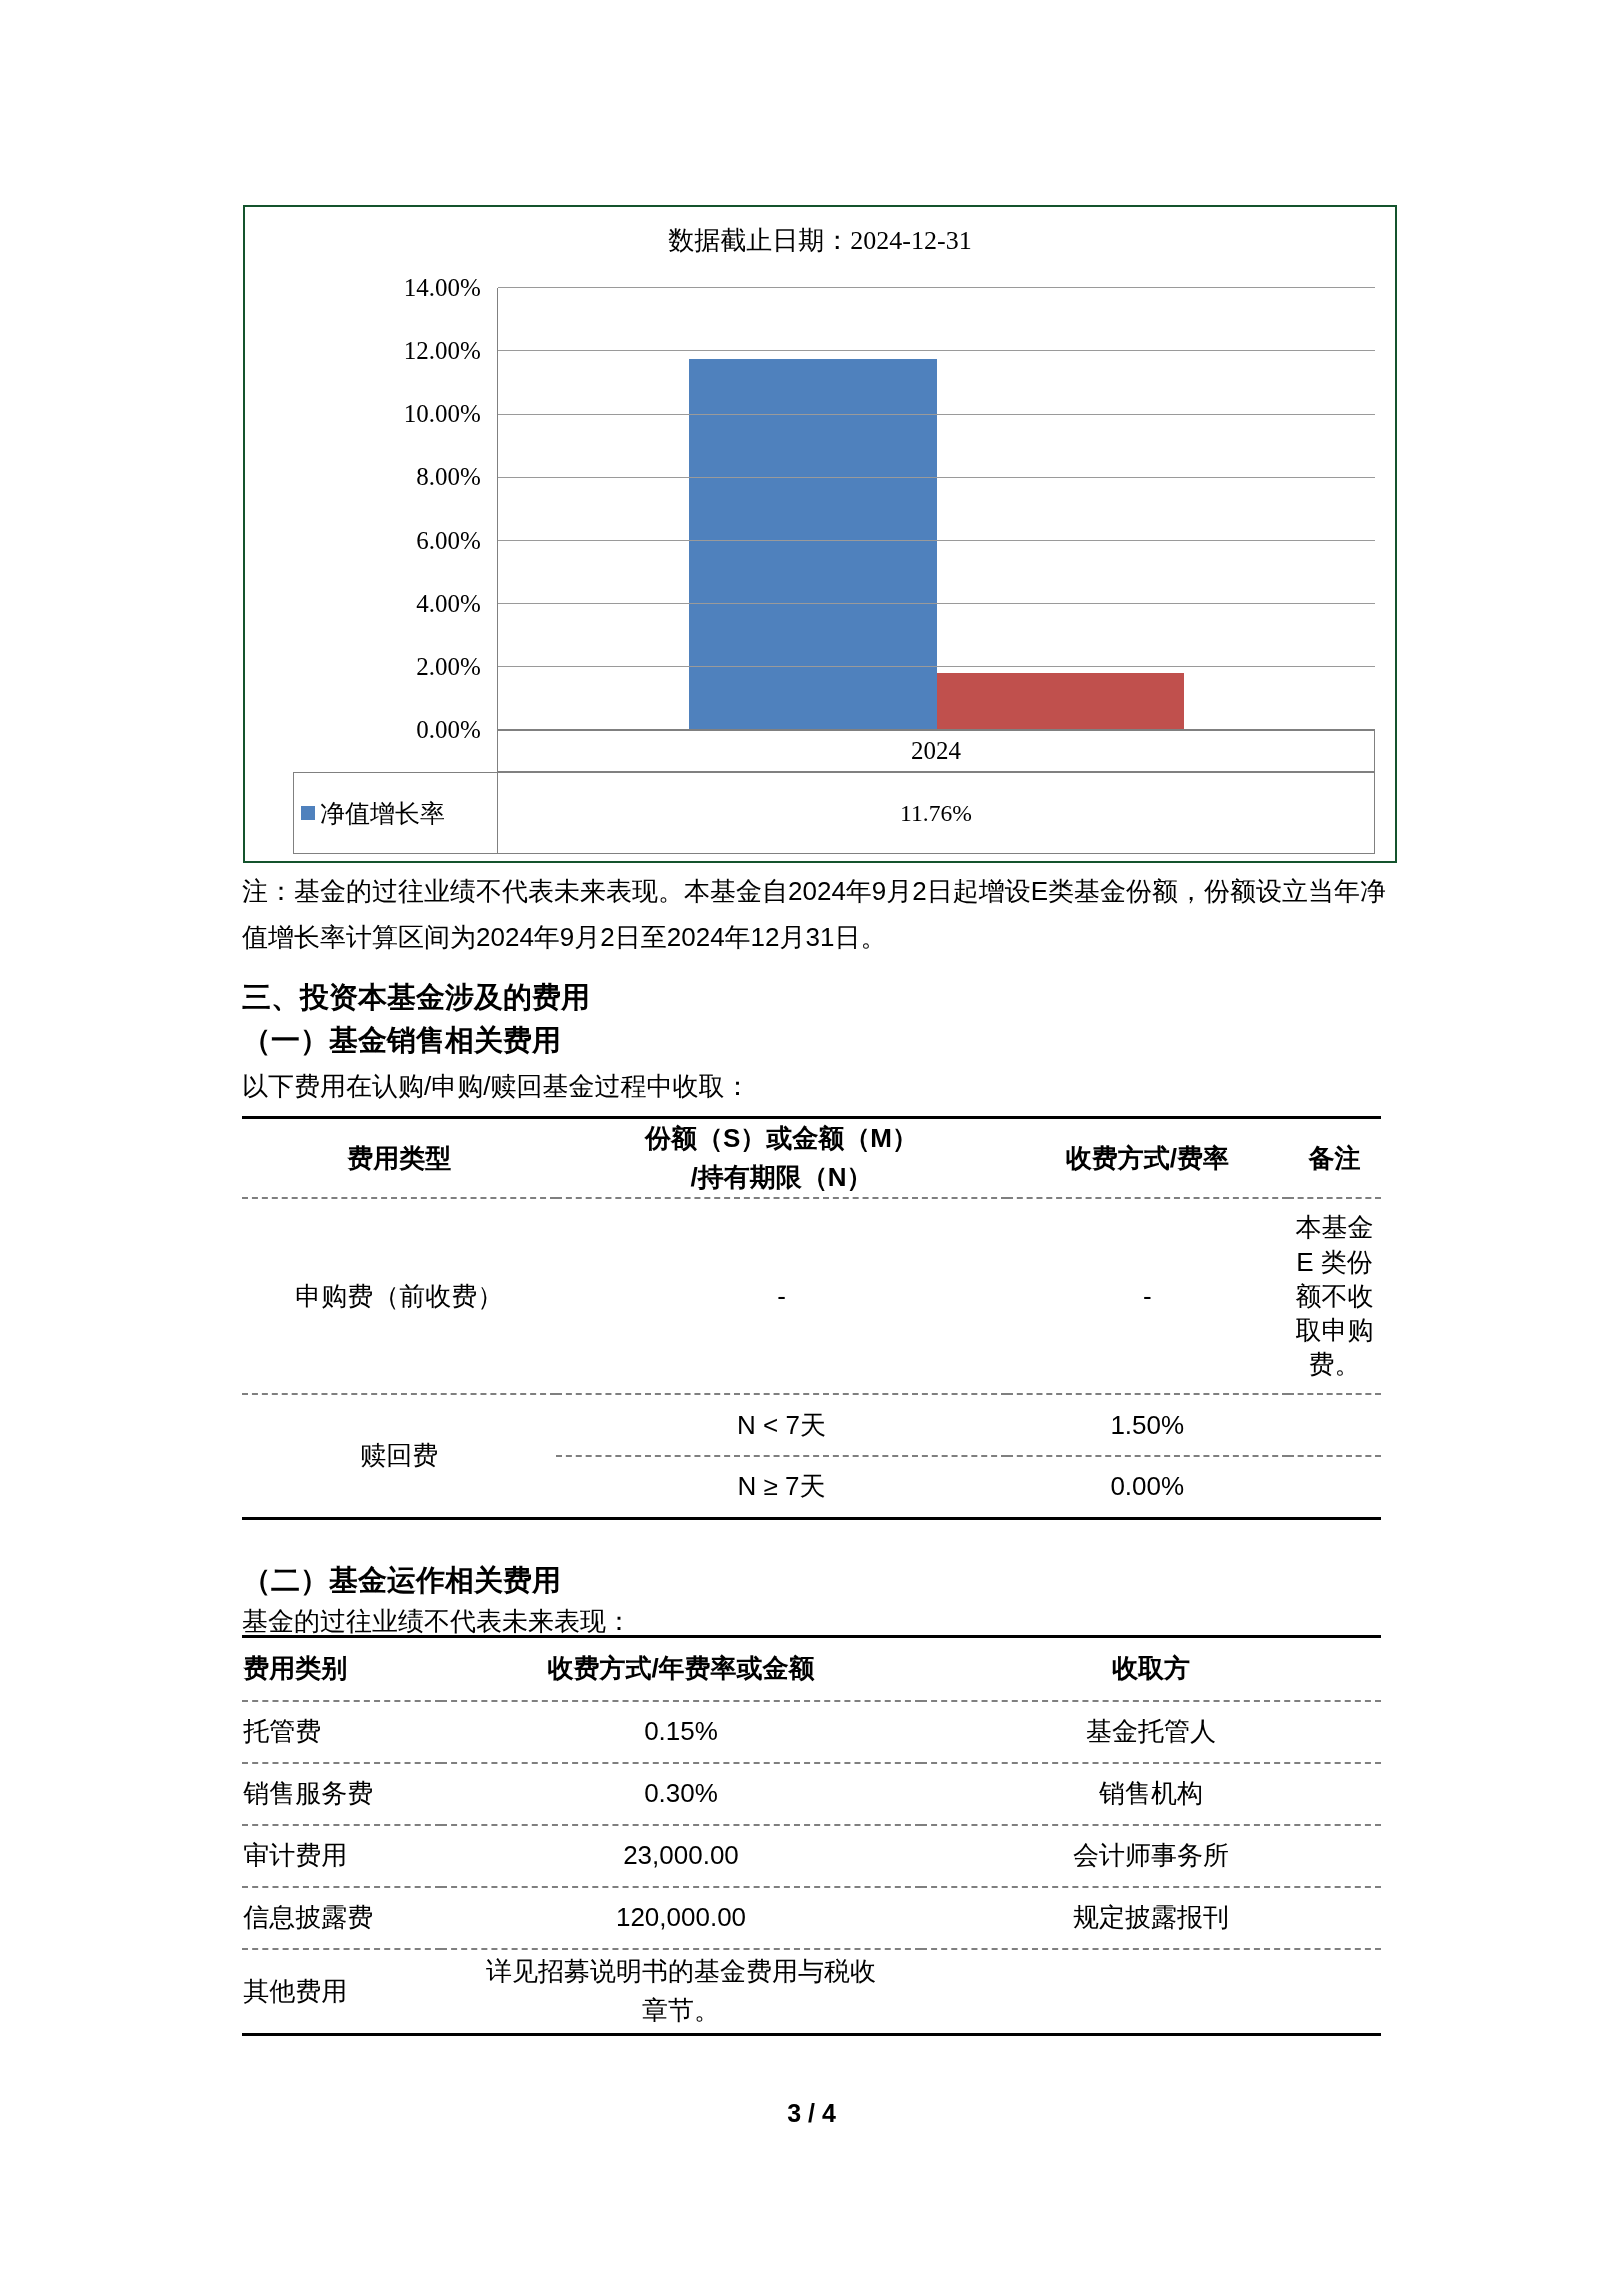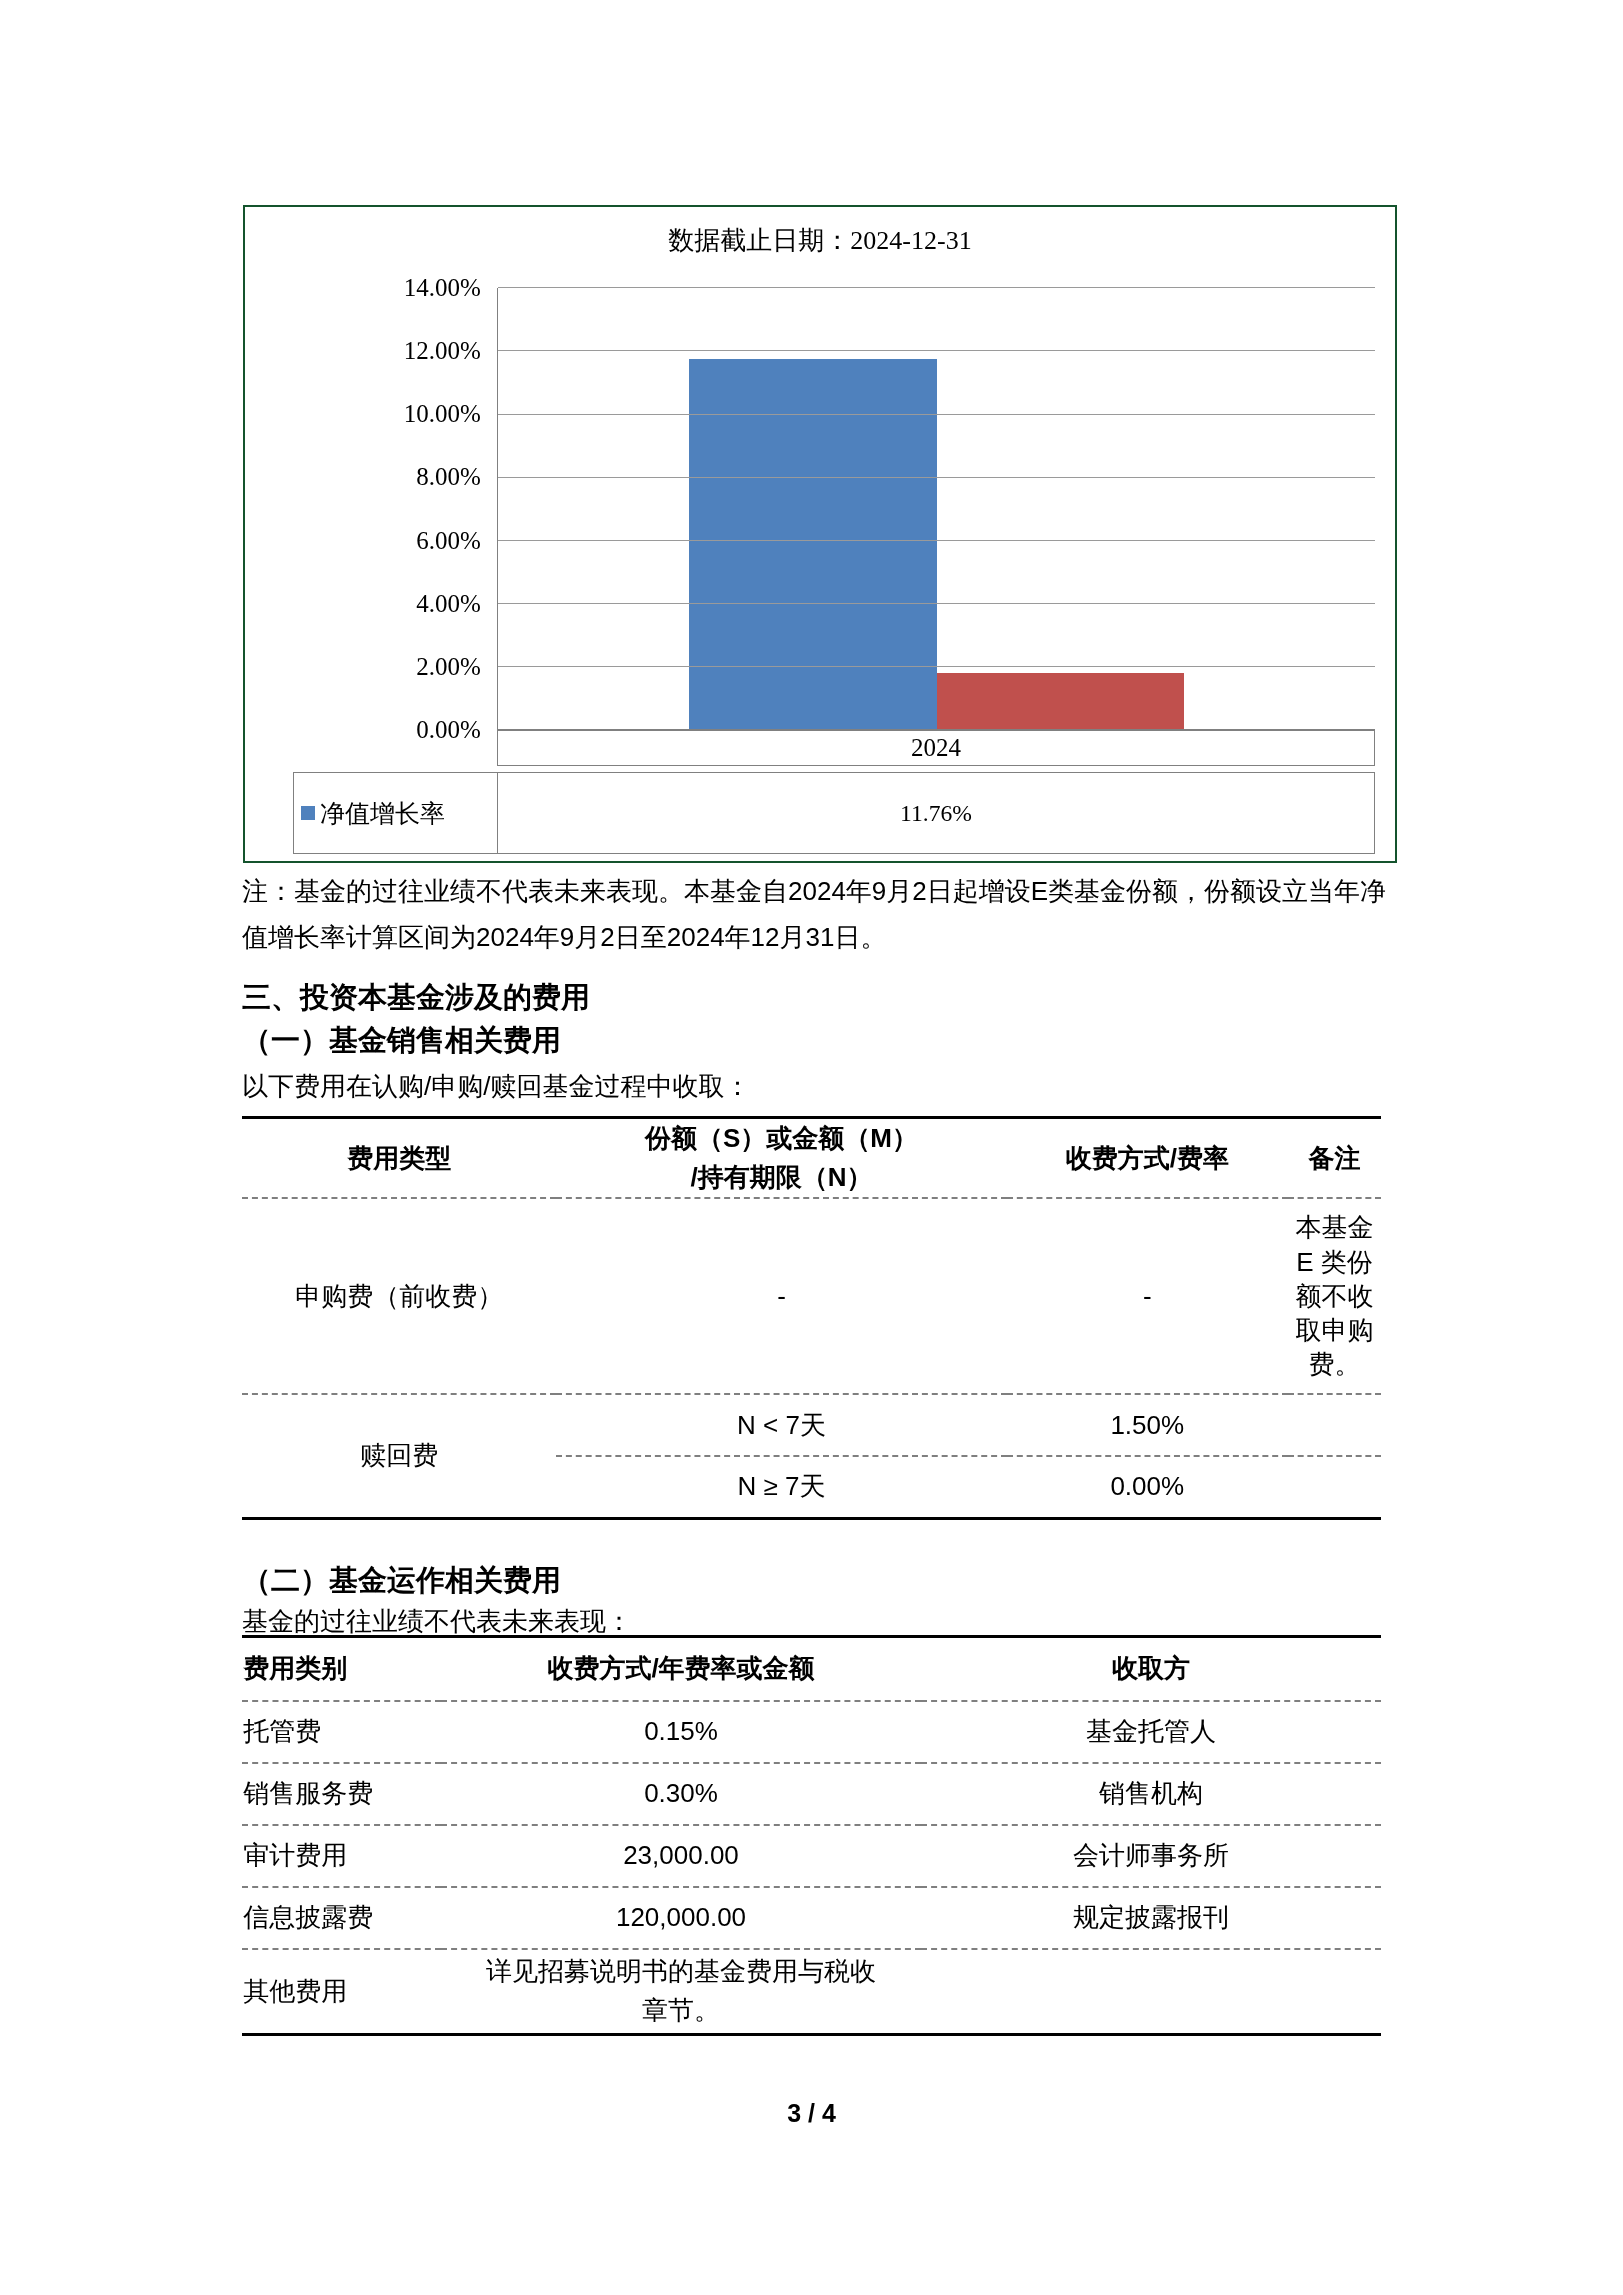--- a/index.html
+++ b/index.html
@@ -41,21 +41,21 @@
     border-top:1.3px solid #9a9a9a;
   }
   .gridline.axis-line{border-top:2px solid #808080;}
   .bars{
     position:absolute; left:0; bottom:0; width:100%; height:100%;
     display:flex; align-items:flex-end; justify-content:center;
   }
   .bar{width:28.2%;}
   .category-row{
     position:absolute; left:252px; top:523px;
-    width:878px; height:36px;
+    width:878px; height:42px;
     border-left:1.3px solid #808080; border-right:1.3px solid #808080; border-bottom:1.3px solid #808080;
     box-sizing:border-box;
     display:flex; align-items:center; justify-content:center;
     font-size:25px;
   }
   .legend-table{
     position:absolute; left:48px; top:565px;
     width:1082px; height:82px;
     border:1.3px solid #808080;
     box-sizing:border-box;

